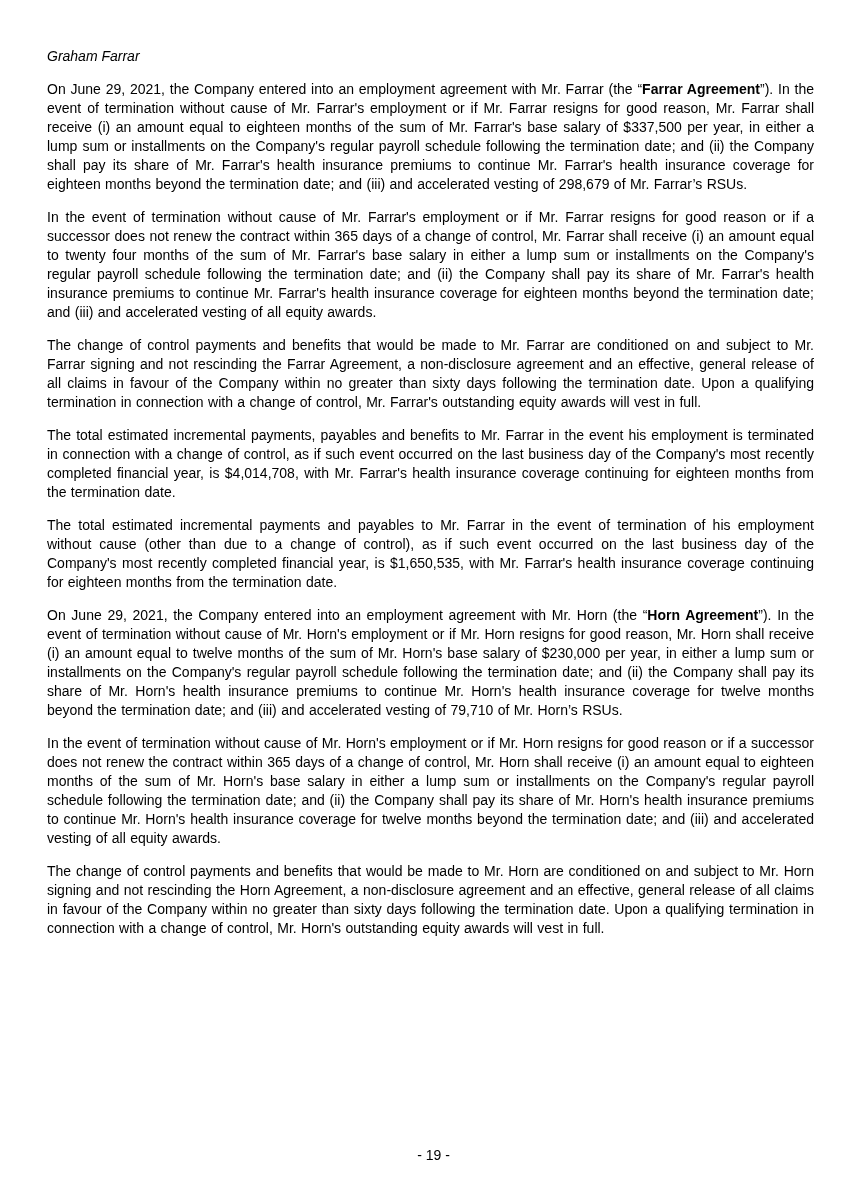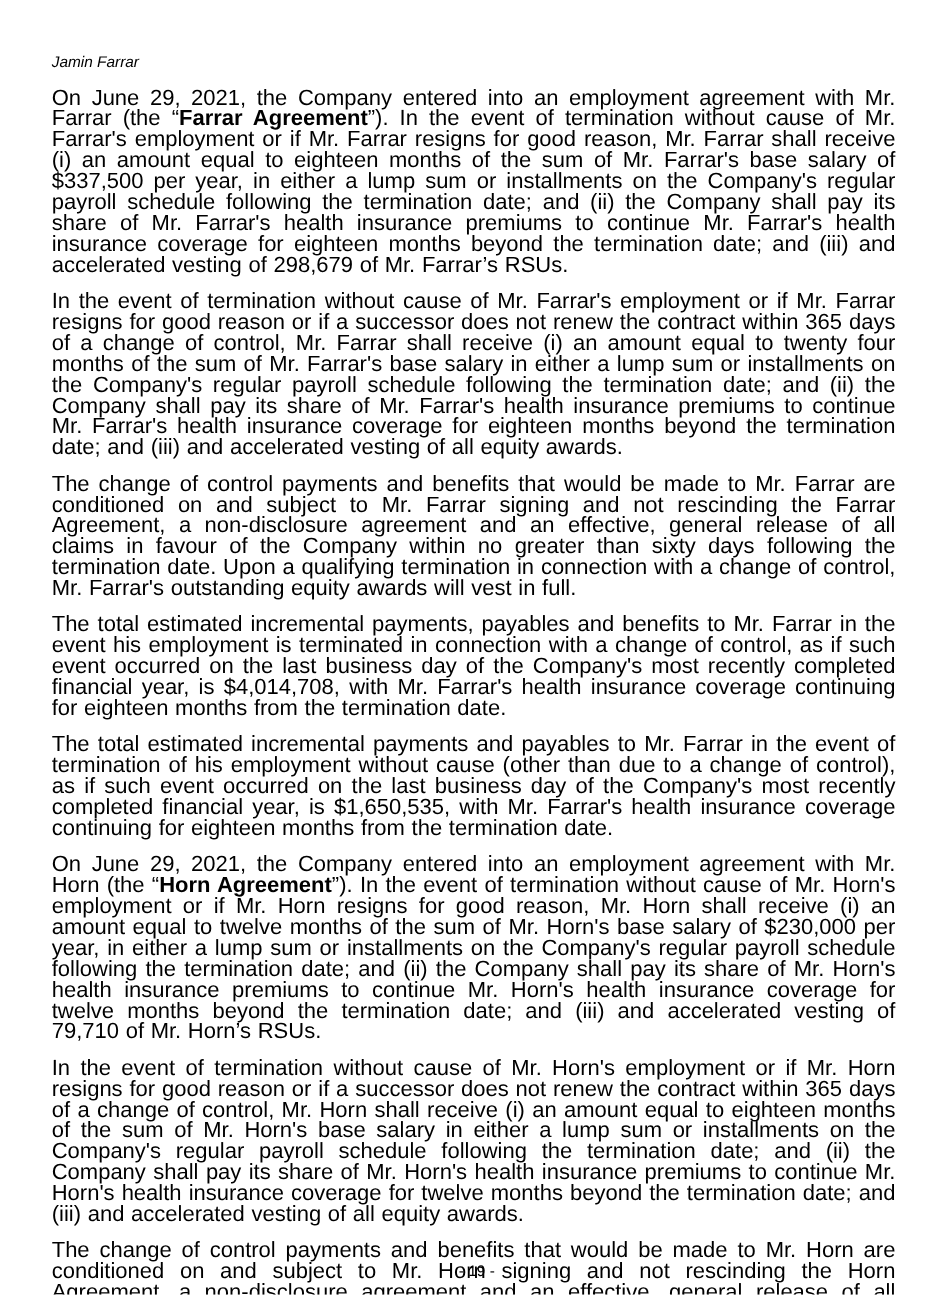--- a/index.html
+++ b/index.html
@@ -24,21 +24,21 @@
   }
   .doc-heading {
     font-size: 14px;
     line-height: 19px;
     font-style: italic;
     font-weight: normal;
     margin: 0 0 14px 0;
     text-align: left;
   }
   .doc-para {
-    font-size: 20px;
+    font-size: 14px;
     line-height: 19px;
     margin: 0 0 14px 0;
     text-align: justify;
     text-align-last: left;
     word-spacing: 0.5px;
   }
   .doc-para b {
     font-weight: bold;
   }
   .page-footer {
@@ -51,21 +51,21 @@
     line-height: 19px;
     padding-left: 13px;
   }
 </style>
 </head>
 <body>
 
 <div class="page">
   <div class="content">
 
-    <h2 class="doc-heading">Jamin Farrar</h2>
+    <h2 class="doc-heading">Graham Farrar</h2>
 
     <p class="doc-para"><span>On June 29, 2021, the Company entered into an employment agreement with Mr. Farrar (the “</span><b>Farrar Agreement</b><span>”). In the event of termination without cause of Mr. Farrar's employment or if Mr. Farrar resigns for good reason, Mr. Farrar shall receive (i) an amount equal to eighteen months of the sum of Mr. Farrar's base salary of $337,500 per year, in either a lump sum or installments on the Company's regular payroll schedule following the termination date; and (ii) the Company shall pay its share of Mr. Farrar's health insurance premiums to continue Mr. Farrar's health insurance coverage for eighteen months beyond the termination date; and (iii) and accelerated vesting of 298,679 of Mr. Farrar’s RSUs.</span></p>
 
     <p class="doc-para">In the event of termination without cause of Mr. Farrar's employment or if Mr. Farrar resigns for good reason or if a successor does not renew the contract within 365 days of a change of control, Mr. Farrar shall receive (i) an amount equal to twenty four months of the sum of Mr. Farrar's base salary in either a lump sum or installments on the Company's regular payroll schedule following the termination date; and (ii) the Company shall pay its share of Mr. Farrar's health insurance premiums to continue Mr. Farrar's health insurance coverage for eighteen months beyond the termination date; and (iii) and accelerated vesting of all equity awards.</p>
 
     <p class="doc-para">The change of control payments and benefits that would be made to Mr. Farrar are conditioned on and subject to Mr. Farrar signing and not rescinding the Farrar Agreement, a non-disclosure agreement and an effective, general release of all claims in favour of the Company within no greater than sixty days following the termination date. Upon a qualifying termination in connection with a change of control, Mr. Farrar's outstanding equity awards will vest in full.</p>
 
     <p class="doc-para">The total estimated incremental payments, payables and benefits to Mr. Farrar in the event his employment is terminated in connection with a change of control, as if such event occurred on the last business day of the Company's most recently completed financial year, is $4,014,708, with Mr. Farrar's health insurance coverage continuing for eighteen months from the termination date.</p>
 
     <p class="doc-para">The total estimated incremental payments and payables to Mr. Farrar in the event of termination of his employment without cause (other than due to a change of control), as if such event occurred on the last business day of the Company's most recently completed financial year, is $1,650,535, with Mr. Farrar's health insurance coverage continuing for eighteen months from the termination date.</p>

